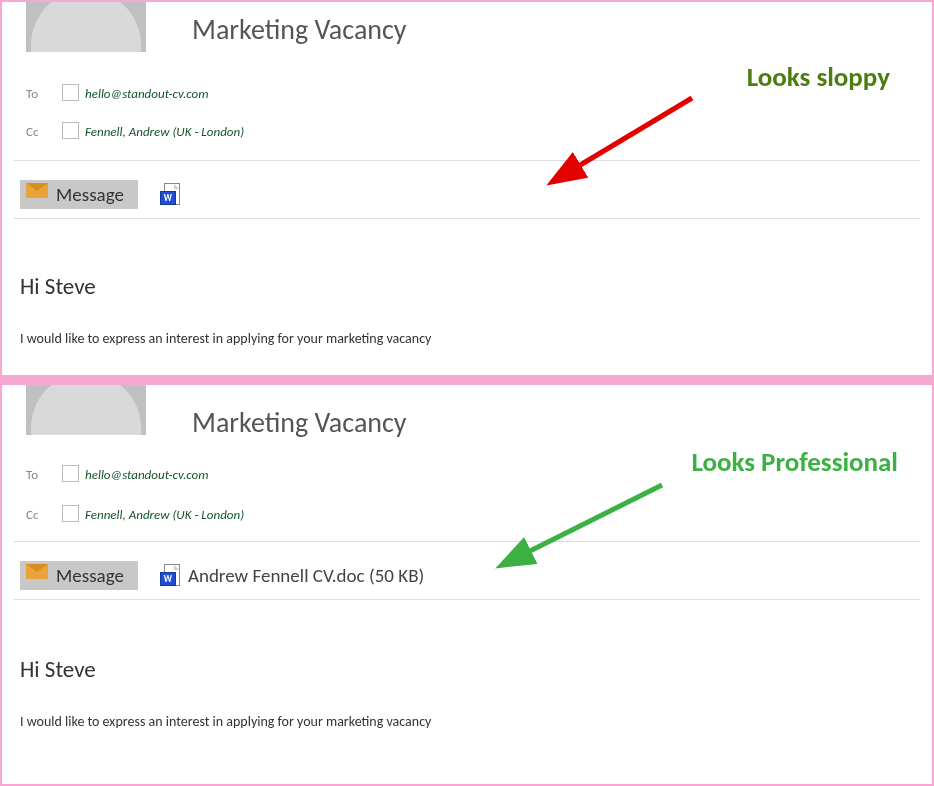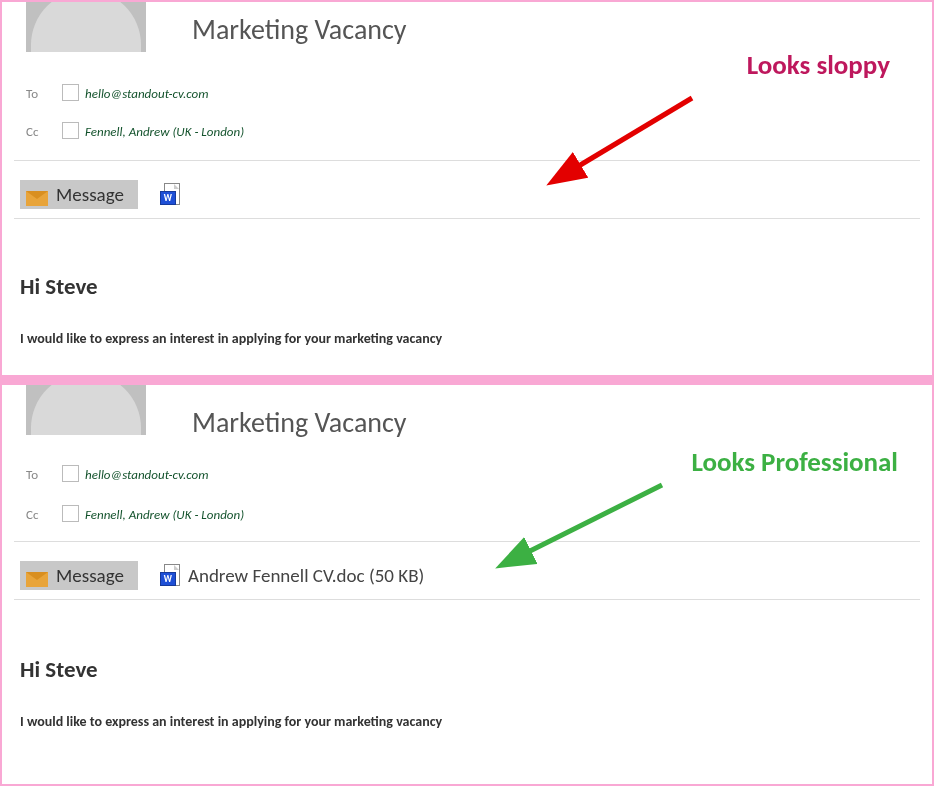--- a/index.html
+++ b/index.html
@@ -100,21 +100,21 @@
     align-items: center;
     font-size: 19px;
     color: #444;
   }
   .top .attach-row    { top: 178px; }
   .bottom .attach-row { top: 176px; }
 
   .msg-tab {
     background: #c8c8c8;
     display: flex;
-    align-items: flex-end;
+    align-items: flex-start;
     padding: 3px 14px 3px 6px;
     margin-right: 22px;
   }
   .env-icon {
     width: 22px; height: 15px;
     background: #e8a43a;
     margin-right: 8px;
     position: relative;
     display: inline-block;
   }
@@ -159,41 +159,41 @@
     color: #fff;
     font-size: 9px;
     font-weight: bold;
     line-height: 12px;
     text-align: center;
   }
   .attach-name { color: #444; }
 
   .body-area {
     position: absolute;
-    left: 18px; right: 18px; font-weight: bold;
+    left: 18px; right: 18px;
   }
   .top .body-area    { top: 270px; }
   .bottom .body-area { top: 270px; }
   .body-greet {
     font-size: 23px;
     color: #333;
     margin-bottom: 30px;
   }
   .body-line {
     font-size: 14px;
     color: #333;
     white-space: nowrap;
   }
 
   .annot {
     position: absolute;
     font-weight: 700;
     font-size: 27px;
   }
-  .annot.red   { color: #be185d; right: 42px; top: 46px; }
+  .annot.red   { color: #4d7c0f; right: 42px; top: 58px; }
   .annot.green { color: #3cb043; right: 34px; top: 60px; }
 
   .arrow { position: absolute; }
   .arrow svg { overflow: visible; }
   .top .arrow   { left: 560px; top: 96px; }
   .bottom .arrow{ left: 510px; top: 100px; }
 </style>
 </head>
 <body>
 

